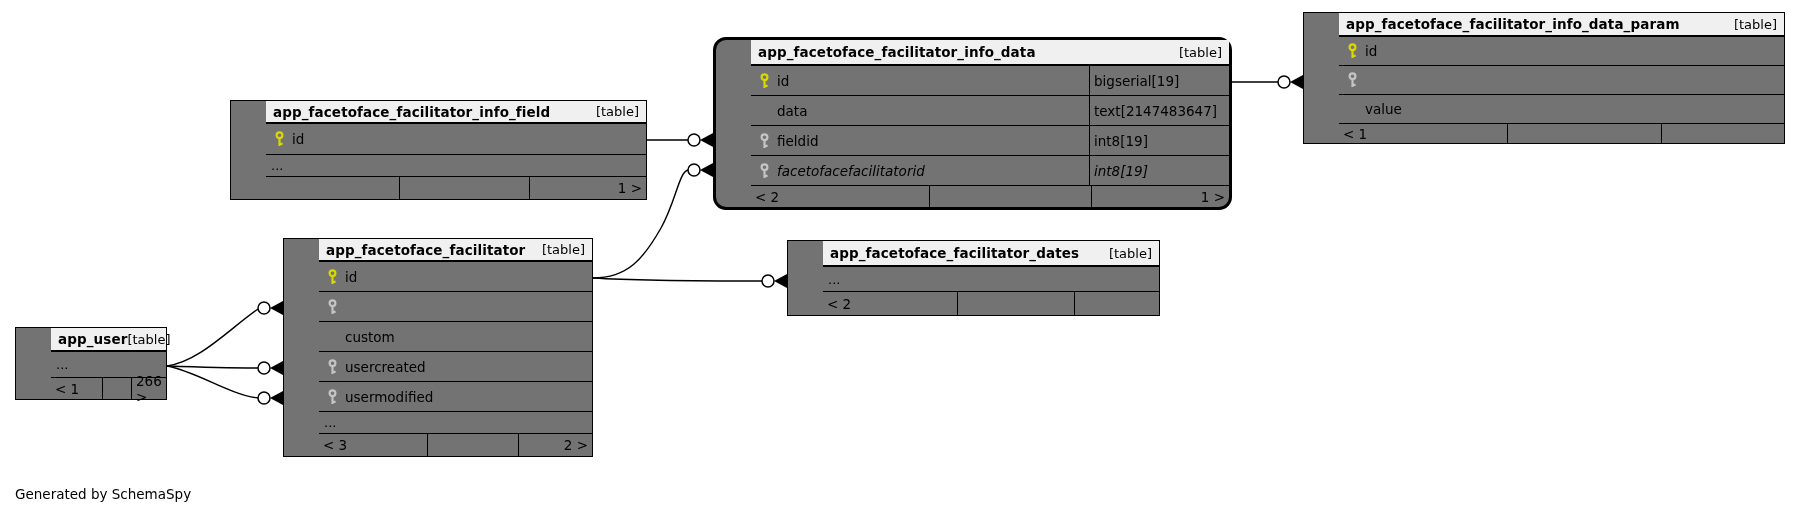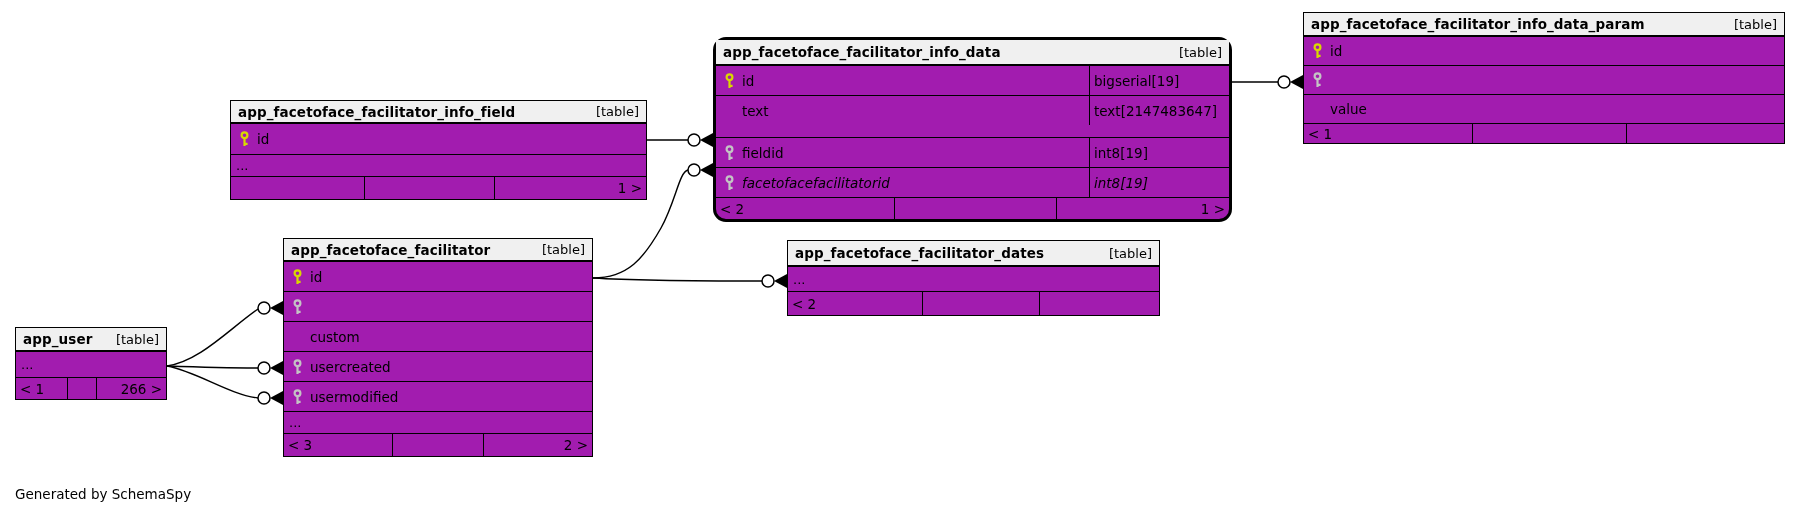--- a/index.html
+++ b/index.html
@@ -1,18 +1,18 @@
 <!DOCTYPE html>
 <html><head>
 <meta charset="utf-8">
 <style>
   html,body{margin:0;padding:0;background:#fff;}
   body{width:1803px;height:515px;position:relative;overflow:hidden;
        font-family:"DejaVu Sans","Liberation Sans",sans-serif;color:#000;}
-  .tbl{position:absolute;background:#a21caf;border:1.5px solid #000;box-sizing:border-box;}
+  .tbl{position:absolute;background:#737373;border:1.5px solid #000;box-sizing:border-box;padding-left:35px;}
   .tbl.focus{border-width:3px;border-radius:13px;}
   .thead{display:flex;align-items:center;justify-content:space-between;
          background:#f0f0f0;border-bottom:2px solid #000;padding:0 7px;box-sizing:border-box;}
   .tname{font-weight:bold;font-size:13.5px;letter-spacing:.1px;white-space:nowrap;}
   .badge{font-size:13px;white-space:nowrap;}
   .row{display:flex;align-items:center;box-sizing:border-box;}
   .row + .row{border-top:1.3px solid #000;}
   .keycell{flex:0 0 26px;display:flex;align-items:center;justify-content:center;}
   .colname{font-size:13.5px;white-space:nowrap;flex:1;}
   .typecell{flex:0 0 140px;align-self:stretch;display:flex;align-items:center;
@@ -110,24 +110,24 @@
             <circle cx="5.5" cy="4.2" r="2.9" fill="none" stroke="currentColor" stroke-width="2.2"></circle>
             <path d="M5.5 7 V15 M5.5 12.8 H8.6" stroke="currentColor" stroke-width="2.2" fill="none"></path>
           </svg>
         </span>
       </span>
     <span class="colname">id</span>
     <span class="typecell">bigserial[19]</span>
   </div>
   <div class="row" style="height:30px;">
     <span class="keycell"></span>
-    <span class="colname">text</span>
+    <span class="colname">data</span>
     <span class="typecell">text[2147483647]</span>
   </div>
-  <div class="row" style="height:30px;margin-top:12px;">
+  <div class="row" style="height:30px;">
     <span class="keycell">
         <span class="key fk">
           <svg width="11" height="16" viewBox="0 0 11 16">
             <circle cx="5.5" cy="4.2" r="2.9" fill="none" stroke="currentColor" stroke-width="2.2"></circle>
             <path d="M5.5 7 V15 M5.5 12.8 H8.6" stroke="currentColor" stroke-width="2.2" fill="none"></path>
           </svg>
         </span>
       </span>
     <span class="colname">fieldid</span>
     <span class="typecell">int8[19]</span>

